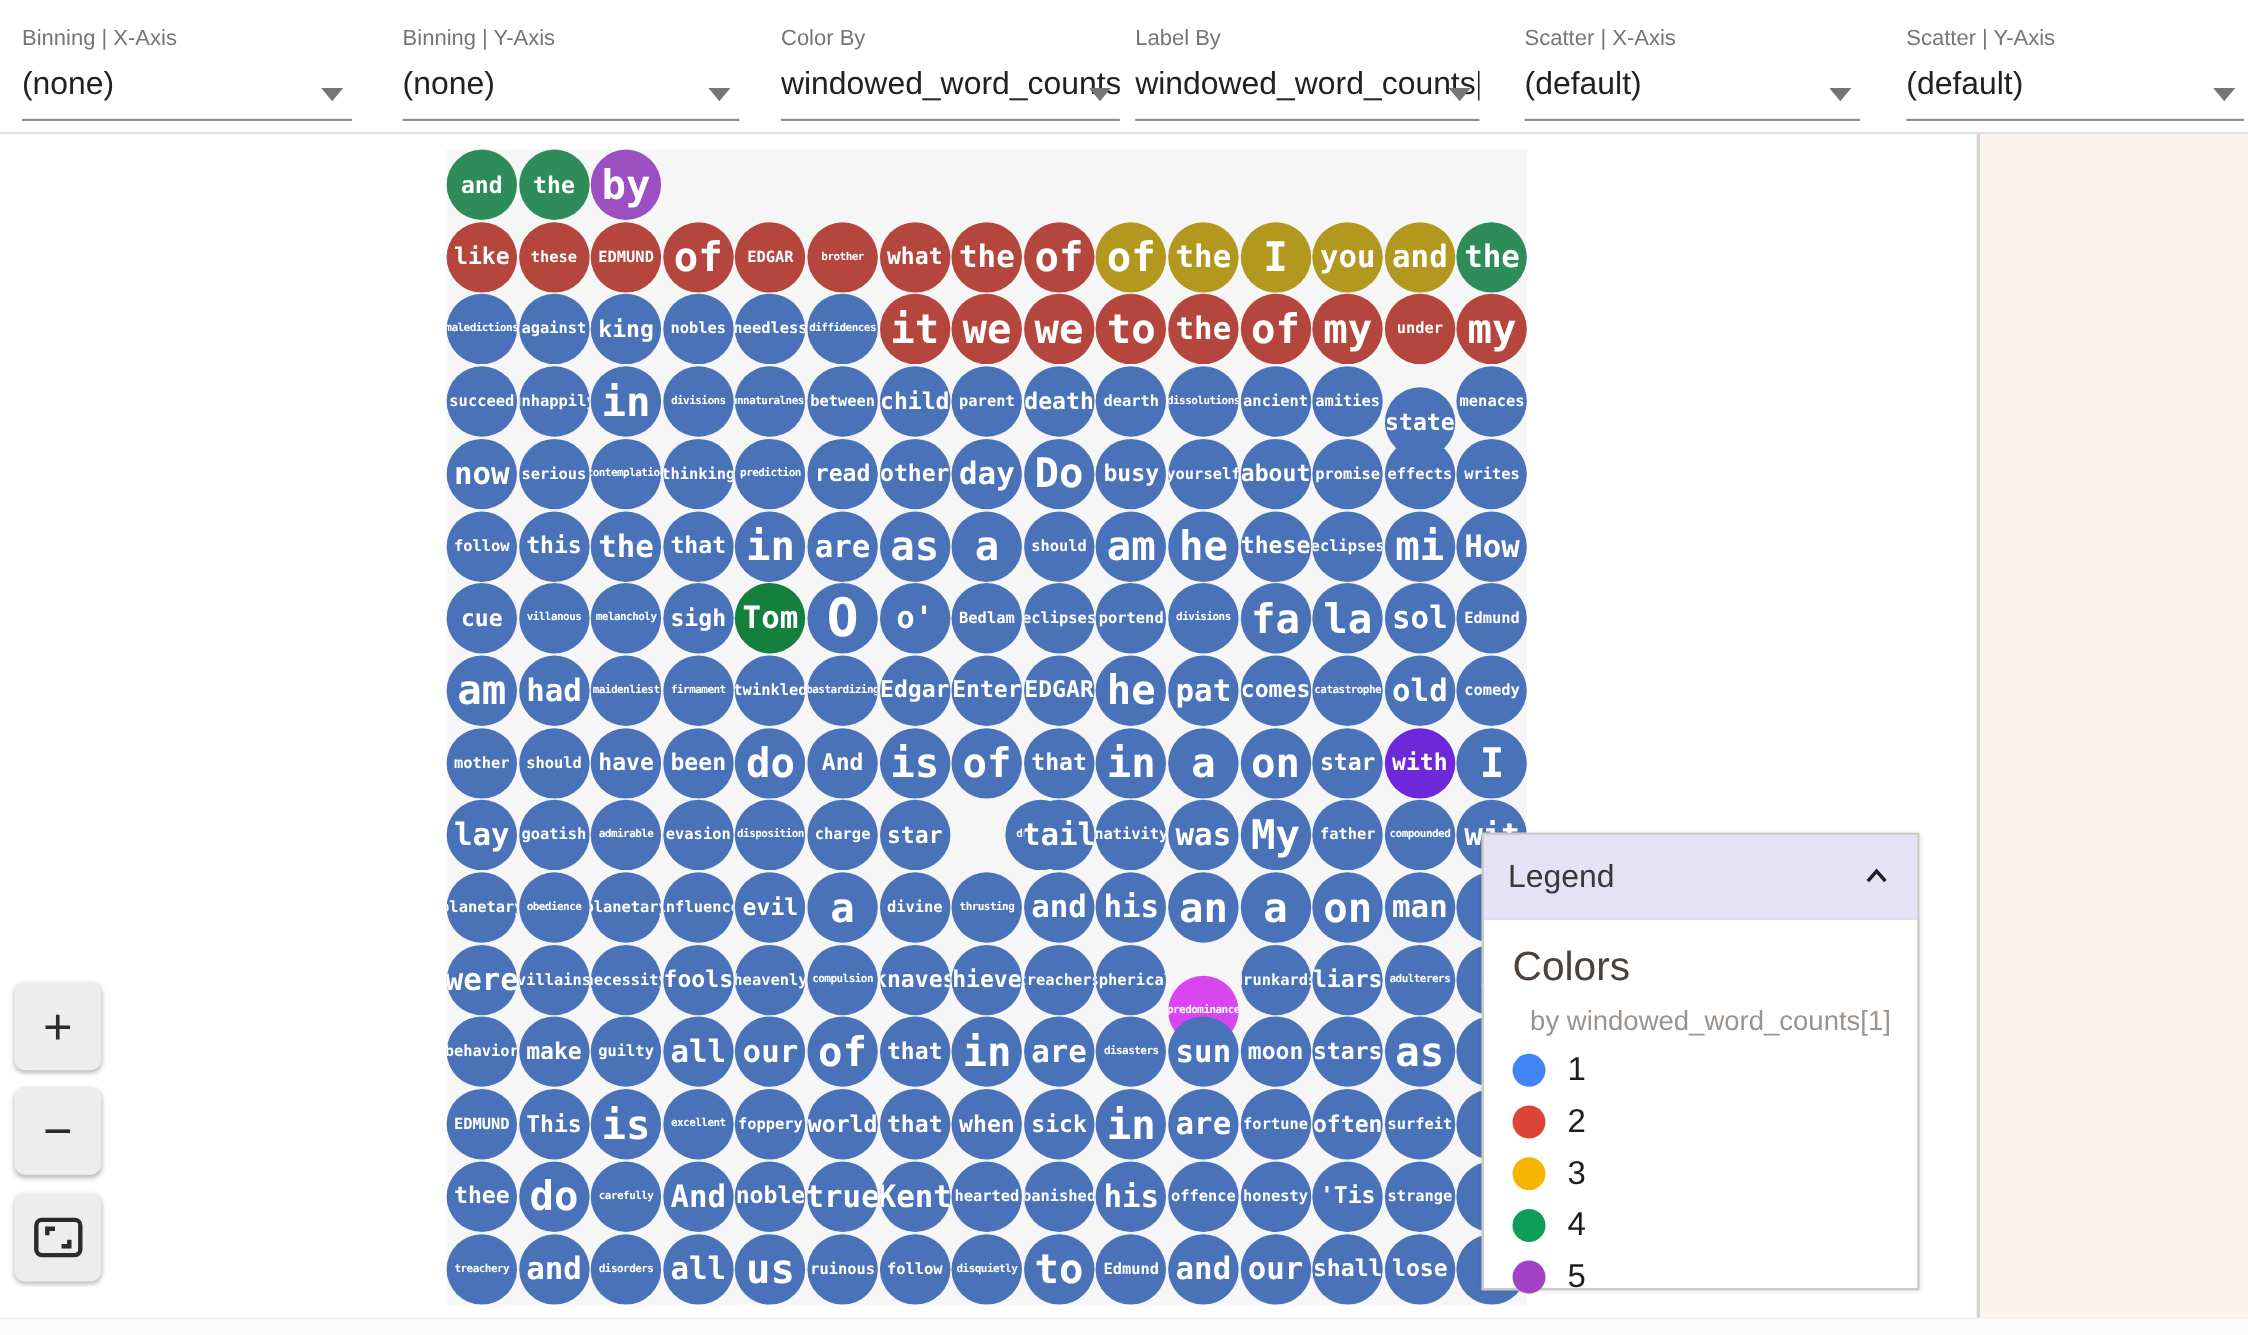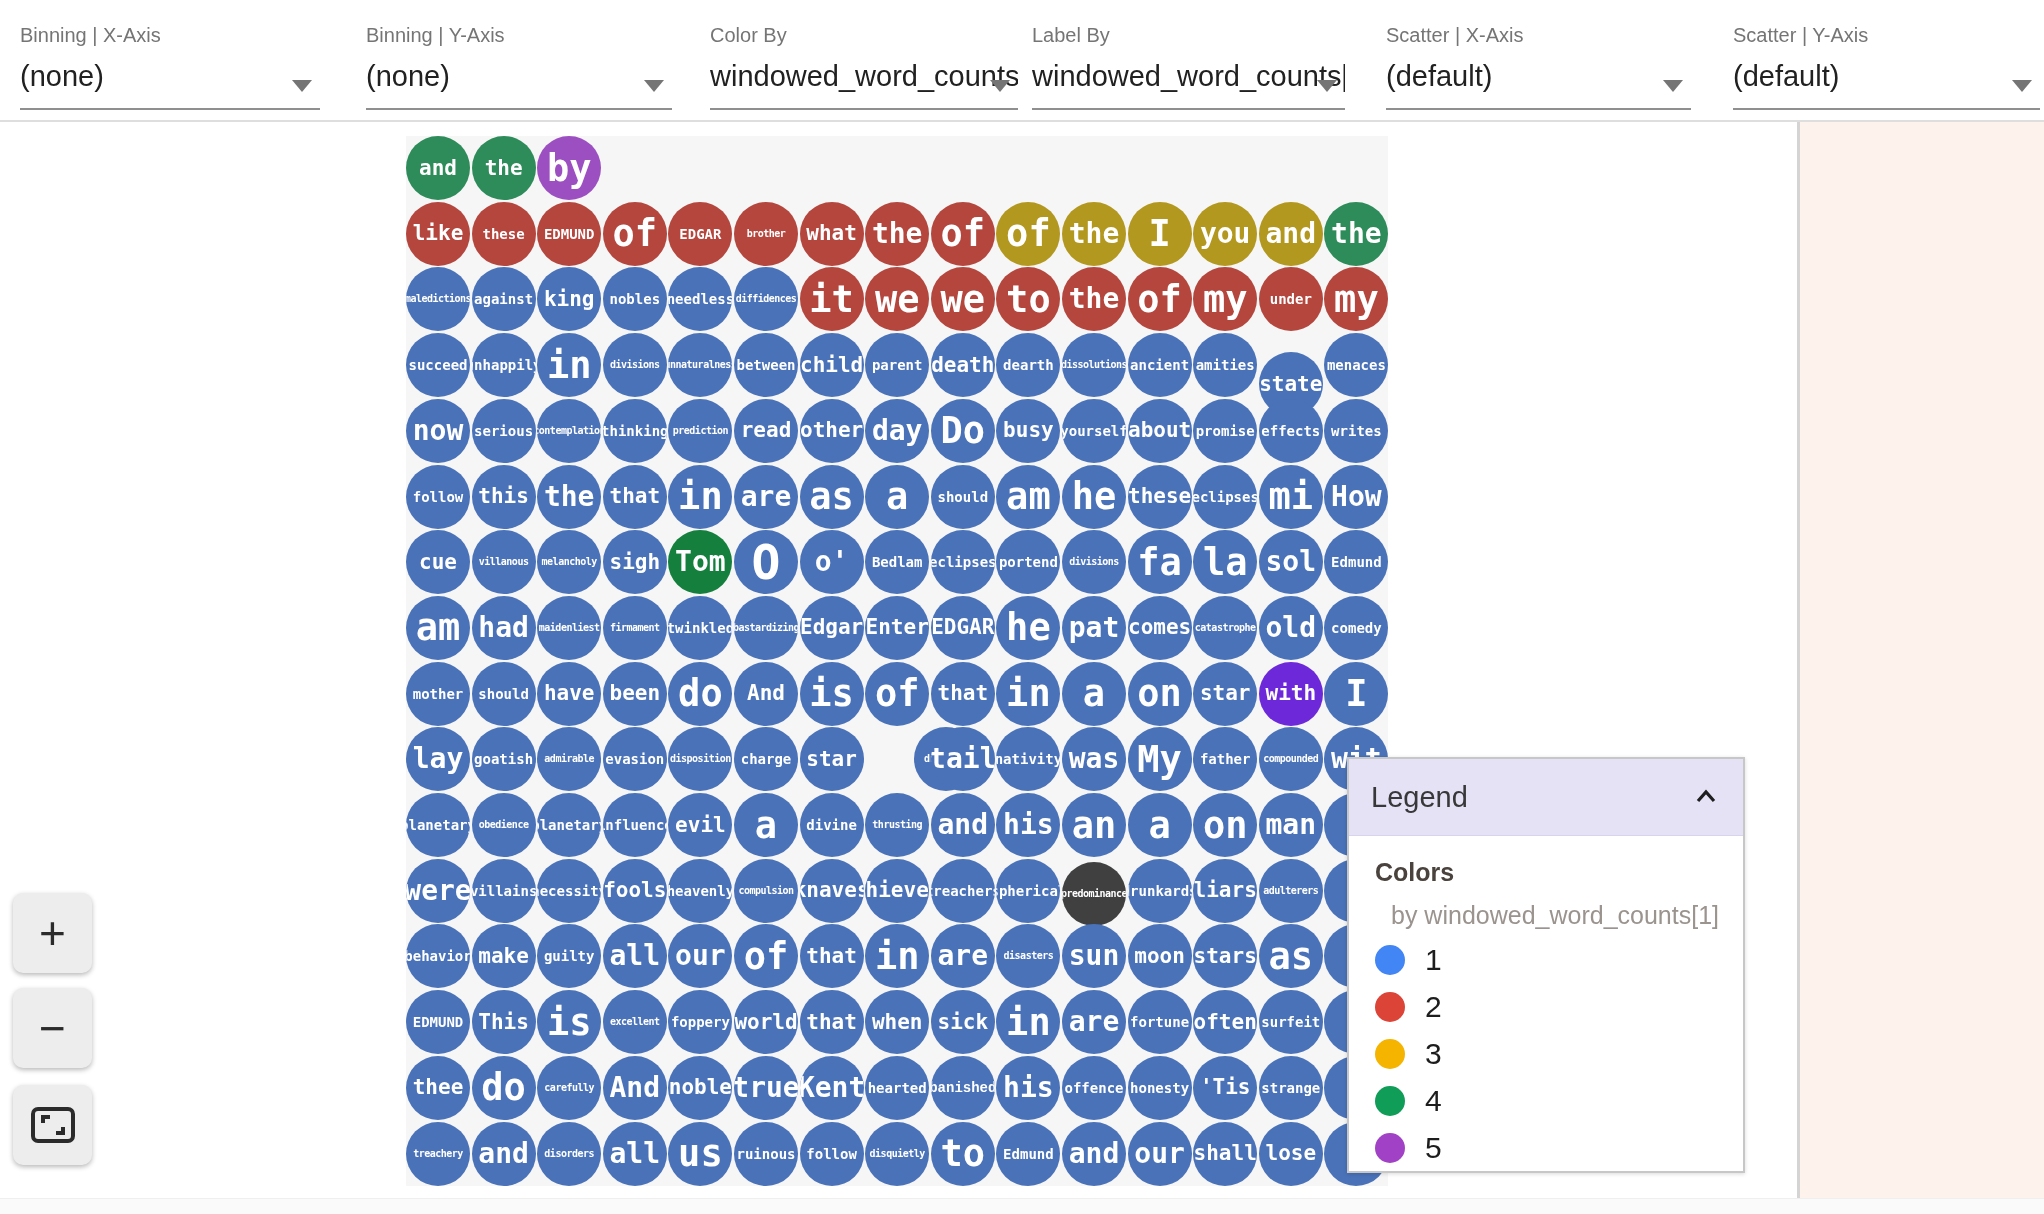--- a/index.html
+++ b/index.html
@@ -30,21 +30,21 @@
   .s6{font-size:48px;}
 
   
   #legend{position:absolute;left:1347px;top:757px;width:398px;height:416px;
           background:#ffffff;border:2px solid #c7c7c7;z-index:5;
           box-shadow:0 1px 4px rgba(0,0,0,.15);box-sizing:border-box;}
   #legend-header{height:76px;background:#e5e2f6;border-bottom:1px solid #d8d4ee;
                  display:flex;align-items:center;justify-content:space-between;
                  padding:0 22px;font-size:29px;color:#383838;cursor:pointer;}
   #legend-body{padding:22px 20px 0 26px;}
-  #legend-section{font-size:25px;font-weight:700;color:#4a423c;}
+  #legend-section{font-size:37px;font-weight:400;color:#4a423c;}
   #legend-sub{font-size:25px;color:#9a938e;text-align:right;margin-top:14px;padding-right:4px;}
   .legend-item{display:flex;align-items:center;gap:20px;margin-top:13px;cursor:pointer;}
   .legend-swatch{width:30px;height:30px;border-radius:50%;flex:0 0 auto;}
   .legend-label{font-size:30px;color:#1d1d1d;}
 
   
   .ctl-btn{position:absolute;left:13px;width:79px;height:80px;background:#ededed;
            border:none;border-radius:10px;box-shadow:0 2px 5px rgba(0,0,0,.28);
            display:flex;align-items:center;justify-content:center;
            font-size:46px;color:#2b2b2b;cursor:pointer;font-family:"Liberation Sans",sans-serif;}
@@ -251,21 +251,21 @@
       <div class="bubble s4" style="left: 406px; top: 858.7px; background: rgb(74, 114, 184);">were</div>
       <div class="bubble s2" style="left: 471.6px; top: 858.7px; background: rgb(74, 114, 184);">villains</div>
       <div class="bubble s2" style="left: 537.2px; top: 858.7px; background: rgb(74, 114, 184);">necessity</div>
       <div class="bubble s3" style="left: 602.8px; top: 858.7px; background: rgb(74, 114, 184);">fools</div>
       <div class="bubble s2" style="left: 668.4px; top: 858.7px; background: rgb(74, 114, 184);">heavenly</div>
       <div class="bubble s1" style="left: 734px; top: 858.7px; background: rgb(74, 114, 184);">compulsion</div>
       <div class="bubble s3" style="left: 799.6px; top: 858.7px; background: rgb(74, 114, 184);">knaves</div>
       <div class="bubble s3" style="left: 865.2px; top: 858.7px; background: rgb(74, 114, 184);">thieves</div>
       <div class="bubble s2" style="left: 930.8px; top: 858.7px; background: rgb(74, 114, 184);">treachers</div>
       <div class="bubble s2" style="left: 996.4px; top: 858.7px; background: rgb(74, 114, 184);">spherical</div>
-      <div class="bubble s1" style="left: 1062px; top: 862px; background: #404040;">predominance</div>
+      <div class="bubble s1" style="left: 1062px; top: 887px; background: #d946ef;">predominance</div>
       <div class="bubble s2" style="left: 1127.6px; top: 858.7px; background: rgb(74, 114, 184);">drunkards</div>
       <div class="bubble s3" style="left: 1193.2px; top: 858.7px; background: rgb(74, 114, 184);">liars</div>
       <div class="bubble s1" style="left: 1258.8px; top: 858.7px; background: rgb(74, 114, 184);">adulterers</div>
       <div class="bubble s5" style="left: 1324.4px; top: 858.7px; background: rgb(74, 114, 184);">a</div>
       <div class="bubble s2" style="left: 406px; top: 924.4px; background: rgb(74, 114, 184);">behavior</div>
       <div class="bubble s3" style="left: 471.6px; top: 924.4px; background: rgb(74, 114, 184);">make</div>
       <div class="bubble s2" style="left: 537.2px; top: 924.4px; background: rgb(74, 114, 184);">guilty</div>
       <div class="bubble s4" style="left: 602.8px; top: 924.4px; background: rgb(74, 114, 184);">all</div>
       <div class="bubble s4" style="left: 668.4px; top: 924.4px; background: rgb(74, 114, 184);">our</div>
       <div class="bubble s5" style="left: 734px; top: 924.4px; background: rgb(74, 114, 184);">of</div>
@@ -294,21 +294,21 @@
       <div class="bubble s2" style="left: 1258.8px; top: 990.1px; background: rgb(74, 114, 184);">surfeit</div>
       <div class="bubble s4" style="left: 1324.4px; top: 990.1px; background: rgb(74, 114, 184);">o</div>
       <div class="bubble s3" style="left: 406px; top: 1055.8px; background: rgb(74, 114, 184);">thee</div>
       <div class="bubble s5" style="left: 471.6px; top: 1055.8px; background: rgb(74, 114, 184);">do</div>
       <div class="bubble s1" style="left: 537.2px; top: 1055.8px; background: rgb(74, 114, 184);">carefully</div>
       <div class="bubble s4" style="left: 602.8px; top: 1055.8px; background: rgb(74, 114, 184);">And</div>
       <div class="bubble s3" style="left: 668.4px; top: 1055.8px; background: rgb(74, 114, 184);">noble</div>
       <div class="bubble s4" style="left: 734px; top: 1055.8px; background: rgb(74, 114, 184);">true</div>
       <div class="bubble s4" style="left: 799.6px; top: 1055.8px; background: rgb(74, 114, 184);">Kent</div>
       <div class="bubble s2" style="left: 865.2px; top: 1055.8px; background: rgb(74, 114, 184);">hearted</div>
-      <div class="bubble s2" style="left: 930.8px; top: 1055.8px; background: rgb(74, 114, 184); font-family: Liberation Mono, monospace;">banished</div>
+      <div class="bubble s2" style="left: 930.8px; top: 1055.8px; background: rgb(74, 114, 184);">banished</div>
       <div class="bubble s4" style="left: 996.4px; top: 1055.8px; background: rgb(74, 114, 184);">his</div>
       <div class="bubble s2" style="left: 1062px; top: 1055.8px; background: rgb(74, 114, 184);">offence</div>
       <div class="bubble s2" style="left: 1127.6px; top: 1055.8px; background: rgb(74, 114, 184);">honesty</div>
       <div class="bubble s3" style="left: 1193.2px; top: 1055.8px; background: rgb(74, 114, 184);">'Tis</div>
       <div class="bubble s2" style="left: 1258.8px; top: 1055.8px; background: rgb(74, 114, 184);">strange</div>
       <div class="bubble s4" style="left: 1324.4px; top: 1055.8px; background: rgb(74, 114, 184);">E</div>
       <div class="bubble s1" style="left: 406px; top: 1121.5px; background: rgb(74, 114, 184);">treachery</div>
       <div class="bubble s4" style="left: 471.6px; top: 1121.5px; background: rgb(74, 114, 184);">and</div>
       <div class="bubble s1" style="left: 537.2px; top: 1121.5px; background: rgb(74, 114, 184);">disorders</div>
       <div class="bubble s4" style="left: 602.8px; top: 1121.5px; background: rgb(74, 114, 184);">all</div>

